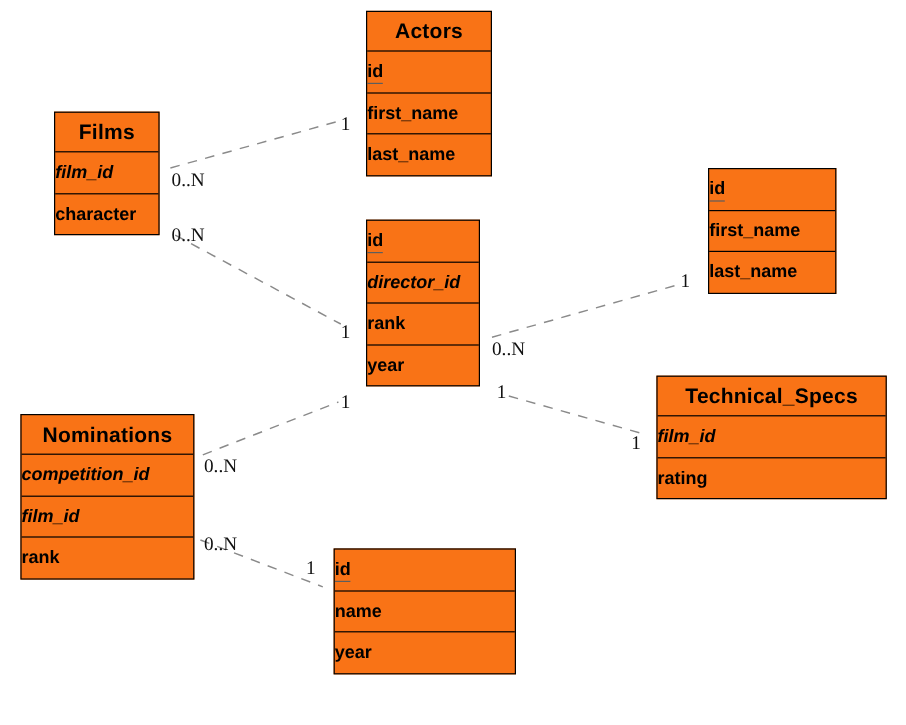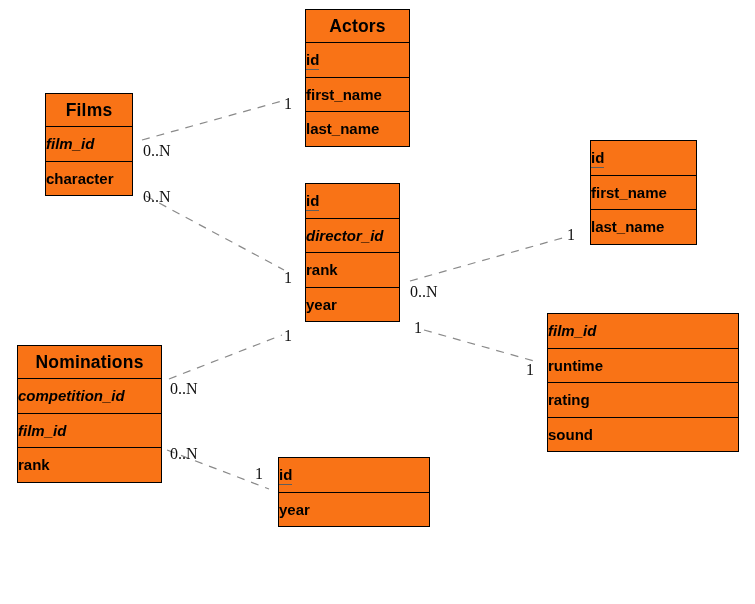--- a/index.html
+++ b/index.html
@@ -70,28 +70,28 @@
   </div>
 
   <div class="table" style="left:17px;top:345px;width:145px">
     <div class="thead">Nominations</div>
     <div class="trow"><span class="fk">competition_id</span></div>
     <div class="trow"><span class="fk">film_id</span></div>
     <div class="trow"><span>rank</span></div>
   </div>
 
   <div class="table" style="left:547px;top:313px;width:192px">
+    <div class="thead">Technical_Specs</div>
     <div class="trow"><span class="fk">film_id</span></div>
-    <div class="trow"><span>runtime</span></div>
     <div class="trow"><span>rating</span></div>
-    <div class="trow"><span>sound</span></div>
   </div>
 
   <div class="table" style="left:278px;top:457px;width:152px">
     <div class="trow"><span class="pk">id</span></div>
+    <div class="trow"><span>name</span></div>
     <div class="trow"><span>year</span></div>
   </div>
 
   <span class="card" style="left:143px;top:143px">0..N</span>
   <span class="card" style="left:284px;top:96px">1</span>
   <span class="card" style="left:143px;top:189px">0..N</span>
   <span class="card" style="left:284px;top:270px">1</span>
   <span class="card" style="left:410px;top:284px">0..N</span>
   <span class="card" style="left:567px;top:227px">1</span>
   <span class="card" style="left:414px;top:320px">1</span>

